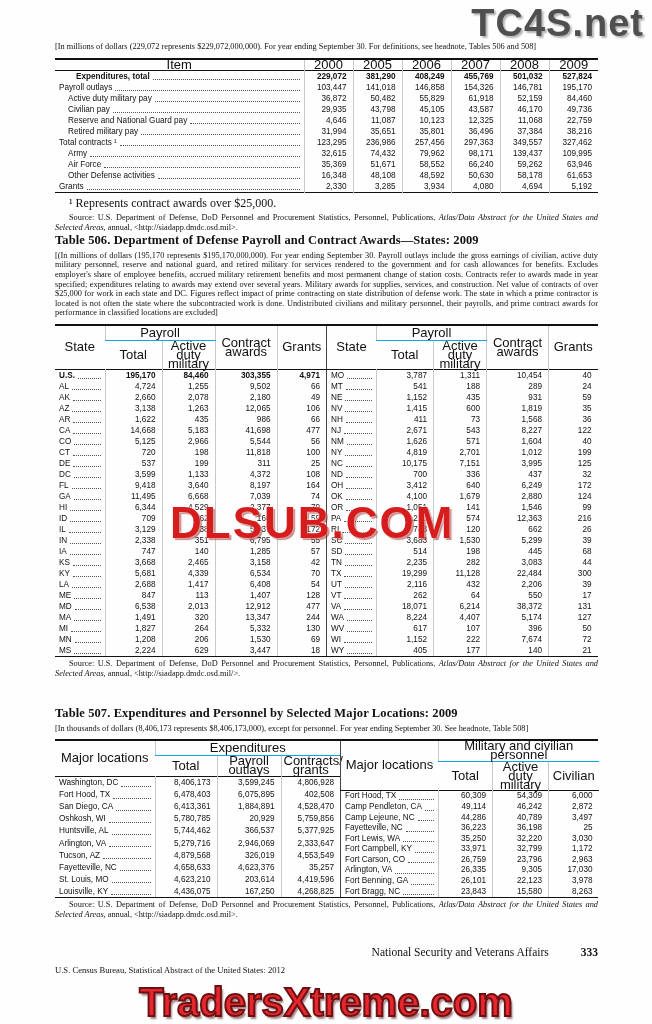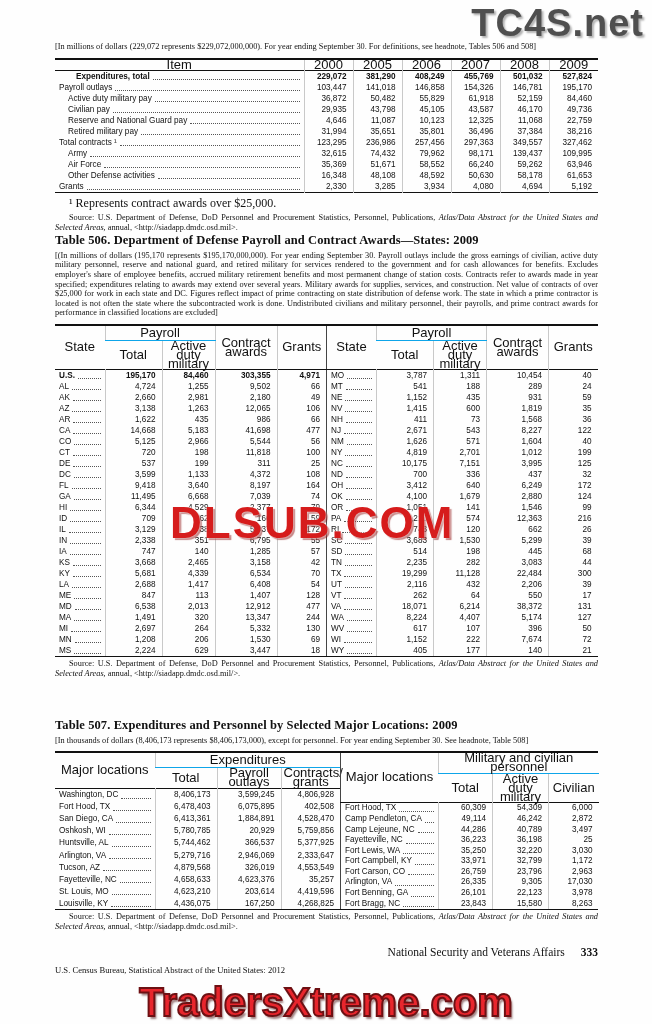--- a/index.html
+++ b/index.html
@@ -10,21 +10,21 @@
   }
   .content{position:absolute;left:55px;top:42px;width:543px}
 
   .tbl-title{font-size:12.5px;font-weight:bold;margin:0 0 3px 0;letter-spacing:.1px}
   .headnote{font-size:8.3px;line-height:9.6px;margin:0 0 6px 0;text-align:justify}
   .headnote.narrow{width:490px}
   .footnote{font-size:12px;margin:3px 0 2px 14px}
   .source{font-size:8.3px;line-height:9.7px;text-indent:14px;margin:2px 0 0 0;text-align:justify}
   .source .it{font-style:italic}
   .sec{}
-  .sec3{margin-top:39px}
+  .sec3{margin-top:27px}
 
   
   .twrap{display:flex;width:543px;border-top:2px solid #111;border-bottom:1.5px solid #111;margin-top:2px}
   table.tbl{border-collapse:collapse;table-layout:fixed;
     font-family:"Liberation Sans",sans-serif;font-size:8.2px;color:#111}
   table.t505{width:543px;border-top:2px solid #111;border-bottom:1.5px solid #111}
   .half{flex:0 0 271px;width:271px}
   .rhalf{border-left:1px solid #444}
   .h507l{flex:0 0 285px;width:285px}
   .h507r{flex:0 0 258px;width:258px;border-left:1px solid #444}
@@ -40,21 +40,21 @@
   .tbl td.stub{padding-right:2px}
   .stub .cf{display:flex;align-items:flex-end}
   .stub .cf span{white-space:nowrap}
   .stub .dots{flex:1;min-width:3px;border-bottom:1px dotted #555;margin:0 2px 2px 3px;height:1px}
   td.stub.i0{padding-left:4px}
   td.stub.i1{padding-left:13px}
   td.stub.i2{padding-left:21px}
   tr.b{font-weight:bold}
 
   
-  .chapline{position:absolute;top:946px;right:54px;font-size:11.5px;display:flex;gap:16px;align-items:baseline}
+  .chapline{position:absolute;top:946px;right:54px;font-size:11.5px;display:flex;gap:32px;align-items:baseline}
   .pgnum{font-weight:bold}
   .credit{position:absolute;top:965px;left:55px;font-size:8.6px}
 
   
   .wm{position:absolute;font-family:"Liberation Sans",sans-serif;font-weight:bold;white-space:nowrap;z-index:5}
   .wm-top{top:2px;right:8px;font-size:38px;letter-spacing:1px;text-shadow:2px 2px 2px #b3b3b3}
   .wm-mid{top:498px;left:170px;font-size:44px;letter-spacing:2px;
     text-shadow:0 0 3px #ffffff,2px 2px 1px rgba(140,10,10,.55)}
   .wm-bot{top:980px;left:50%;transform:translateX(-50%);font-size:40px;
     -webkit-text-stroke:2px #6d1013;text-shadow:2px 3px 2px rgba(70,8,8,.5)}
@@ -301,21 +301,21 @@
               <td class="num">66</td>
             </tr>
             <tr>
               <td class="stub i0">
                 <div class="cf">
                   <span>AK</span>
                   <i class="dots"></i>
                 </div>
               </td>
               <td class="num">2,660</td>
-              <td class="num">2,981</td>
+              <td class="num">2,078</td>
               <td class="num">2,180</td>
               <td class="num">49</td>
             </tr>
             <tr>
               <td class="stub i0">
                 <div class="cf">
                   <span>AZ</span>
                   <i class="dots"></i>
                 </div>
               </td>
@@ -552,21 +552,21 @@
               <td class="num">13,347</td>
               <td class="num">244</td>
             </tr>
             <tr>
               <td class="stub i0">
                 <div class="cf">
                   <span>MI</span>
                   <i class="dots"></i>
                 </div>
               </td>
-              <td class="num">2,697</td>
+              <td class="num">1,827</td>
               <td class="num">264</td>
               <td class="num">5,332</td>
               <td class="num">130</td>
             </tr>
             <tr>
               <td class="stub i0">
                 <div class="cf">
                   <span>MN</span>
                   <i class="dots"></i>
                 </div>

